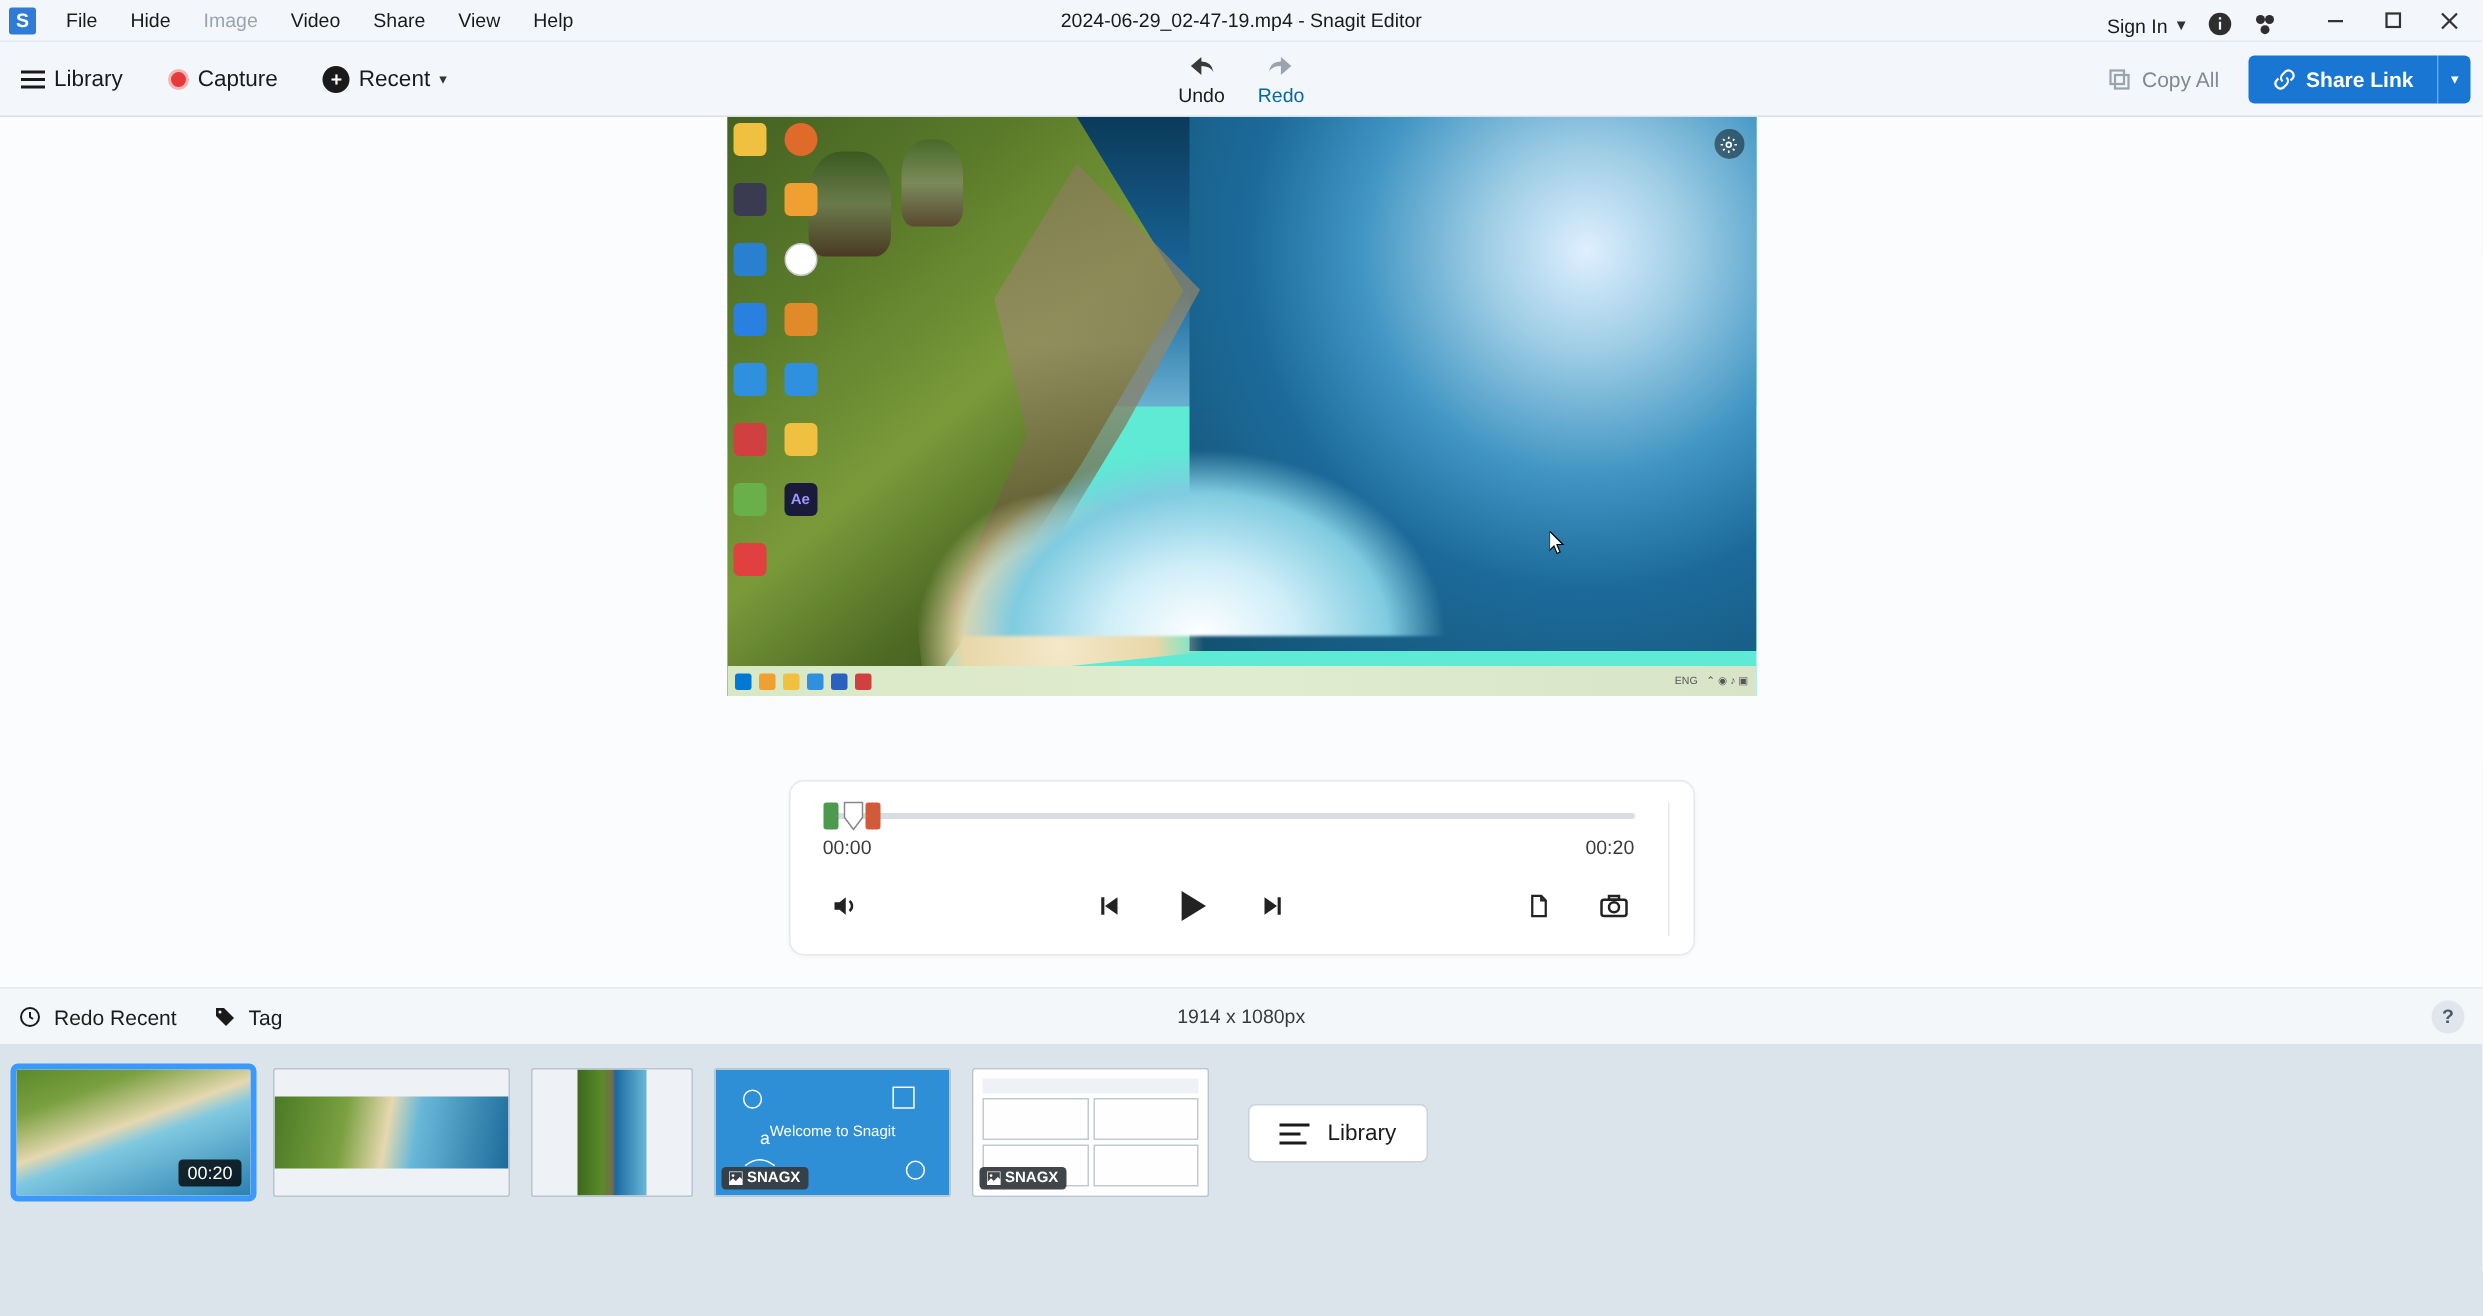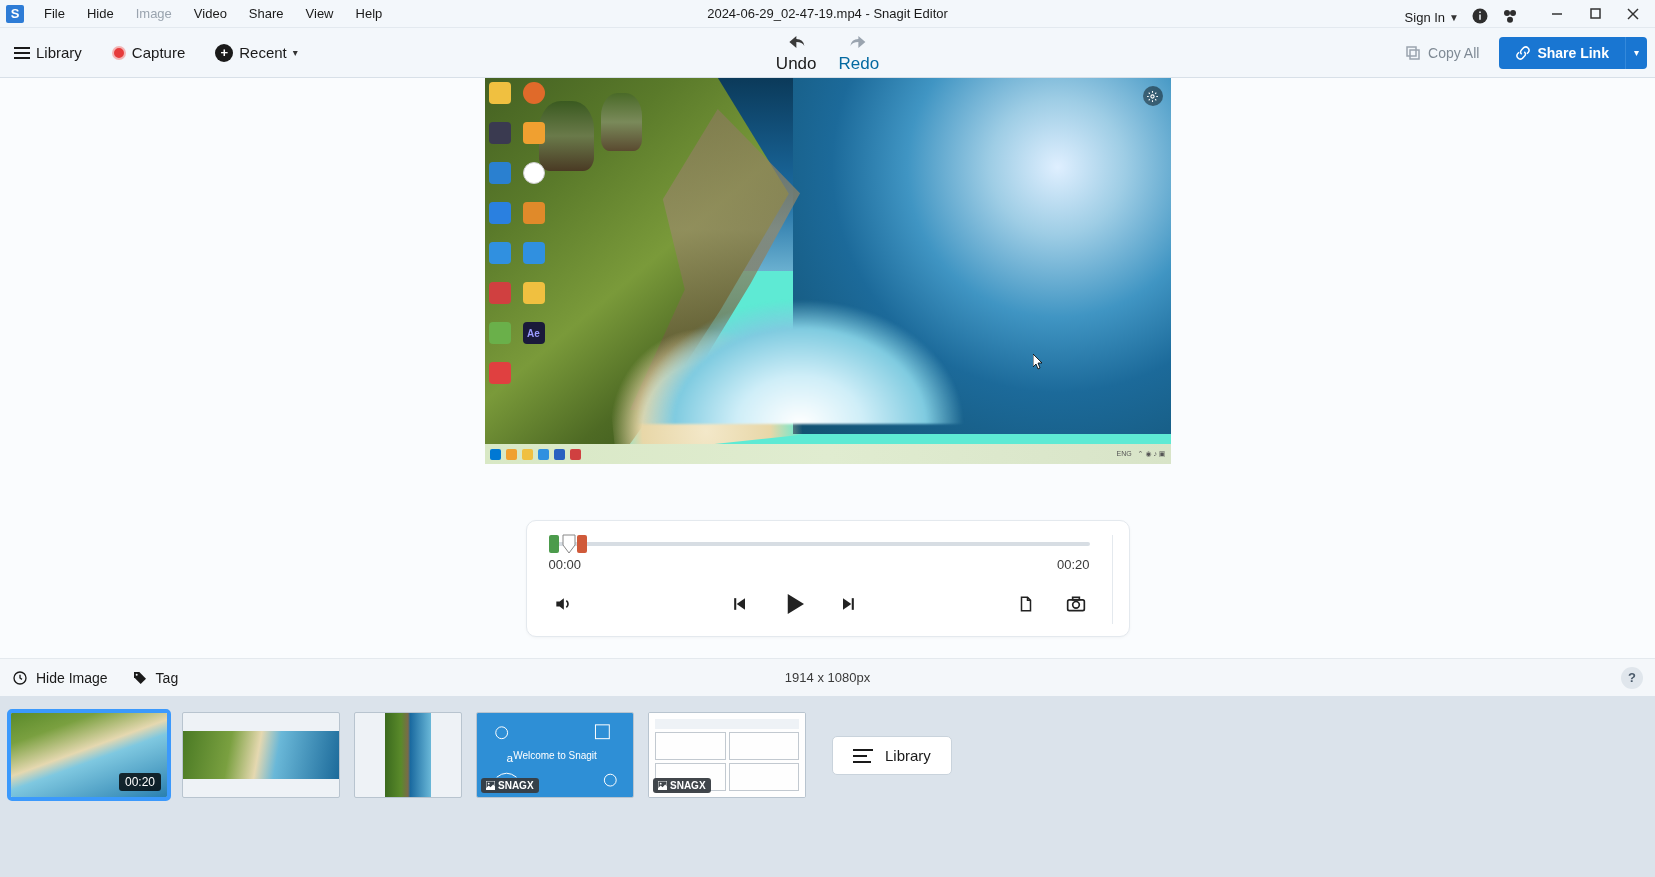--- a/index.html
+++ b/index.html
@@ -23,21 +23,21 @@
 .tb-left { display: flex; align-items: center; gap: 18px; }
 .tb-btn { display: flex; align-items: center; gap: 6px; font-size: 15px; color: #1a1a1a; cursor: pointer; padding: 4px 6px; border-radius: 4px; }
 .red-dot { width: 14px; height: 14px; border-radius: 50%; background: #e63b3b; border: 2px solid #f3b5b5; }
 .plus-circle { width: 18px; height: 18px; border-radius: 50%; background: #1a1a1a; color: #fff; display: flex; align-items: center; justify-content: center; font-size: 13px; font-weight: bold; }
 .chev { font-size: 10px; color: #333; }
 .hamburger { display: flex; flex-direction: column; gap: 3px; }
 .hamburger span { width: 16px; height: 2px; background: #1a1a1a; }
 .tb-center { position: absolute; left: 50%; transform: translateX(-50%); display: flex; gap: 22px; }
 .undo-redo { display: flex; flex-direction: column; align-items: center; gap: 2px; cursor: pointer; color: #0369a1; }
 .undo-redo.active { color: #1a1a1a; }
-.undo-redo .lbl { font-size: 17px; }
+.undo-redo .lbl { font-size: 13px; }
 .tb-right { margin-left: auto; display: flex; align-items: center; gap: 10px; }
 .copyall { display: flex; align-items: center; gap: 6px; font-size: 14px; color: #7f8a95; padding: 6px 10px; cursor: pointer; }
 .share-btn-group { display: flex; }
 .sharelink { background: #1976d2; color: #fff; font-size: 14px; font-weight: 600; padding: 8px 16px; border-radius: 4px 0 0 4px; display: flex; align-items: center; gap: 6px; cursor: pointer; }
 .sharelink-dd { background: #1976d2; color: #fff; padding: 8px 8px; border-left: 1px solid #3489db; border-radius: 0 4px 4px 0; display: flex; align-items: center; cursor: pointer; }
 
 
 .canvas-area { height: 580px; background: #fafcfe; display: flex; flex-direction: column; align-items: center; padding-top: 0; position: relative; }
 .preview { width: 686px; height: 386px; margin-top: 0; position: relative; overflow: hidden; background: #5eead4; border: none; }
 
@@ -341,21 +341,21 @@
   </div>
 </div>
 
 <div class="statusbar">
   <div class="status-left">
     <div class="status-btn">
       <svg width="16" height="16" viewBox="0 0 24 24">
           <circle cx="12" cy="12" r="9" fill="none" stroke="#1a1a1a" stroke-width="2"></circle>
           <path d="M12 7v5l3 2" fill="none" stroke="#1a1a1a" stroke-width="2"></path>
         </svg>
-      <span>Hide Image</span>
+      <span>Redo Recent</span>
     </div>
     <div class="status-btn">
       <svg width="16" height="16" viewBox="0 0 24 24">
           <path d="M3 3h8l10 10-8 8L3 11z" fill="#1a1a1a"></path>
           <circle cx="7" cy="7" r="1.5" fill="#f4f7fa"></circle>
         </svg>
       <span>Tag</span>
     </div>
   </div>
   <div class="status-center">1914 x 1080px</div>

